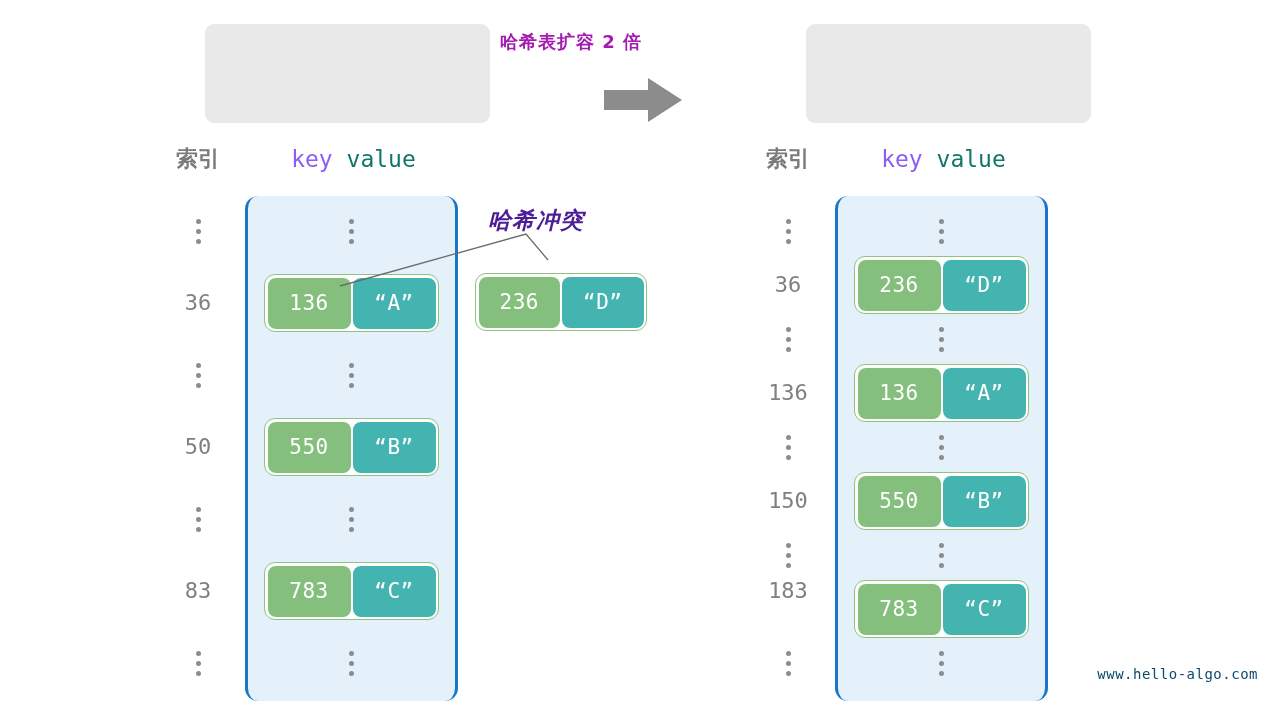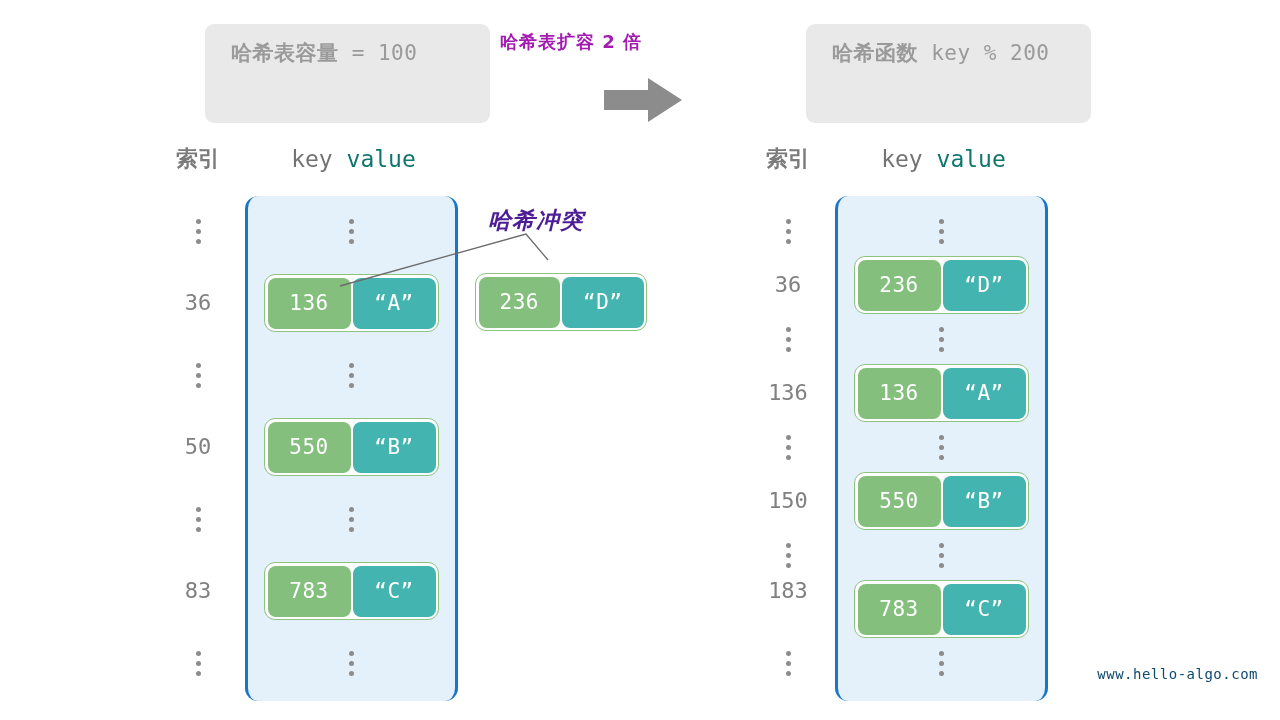--- a/index.html
+++ b/index.html
@@ -81,21 +81,21 @@
     color: #7b7b7b;
     font-family: "DejaVu Sans", sans-serif;
     font-size: 22px;
     font-weight: bold;
   }
   .head-kv {
     left: 96px;
     width: 215px;
     text-align: center;
   }
-  .head-key   { color: #737373; margin-top: 6px; }
+  .head-key   { color: #8b5cf6; margin-top: 6px; }
   .head-value { color: #0f766e; }
 
   
   .index-col {
     position: absolute;
     left: 0px;
     top: 56px;
     width: 96px;
   }
   .index-cell {
@@ -203,30 +203,28 @@
     font-size: 14px;
     color: #0c4a6e;
     letter-spacing: 0.5px;
     margin-left: 20px;
   }
 </style>
 </head>
 <body>
 
 <div class="info-box" id="info-left">
-  <div class="info-line"><b>哈希表容量</b><span> = 100</span></div>
 </div>
 
 <div id="transform-label">哈希表扩容 2 倍</div>
 <svg id="transform-arrow" viewBox="0 0 78 44">
   <polygon points="0,12 44,12 44,0 78,22 44,44 44,32 0,32" fill="#8c8c8c"></polygon>
 </svg>
 
 <div class="info-box" id="info-right">
-  <div class="info-line"><b>哈希函数</b><span> key % 200</span></div>
 </div>
 
 <div class="table-group" id="group-left">
   <div class="col-head head-index">索引</div>
   <div class="col-head head-kv"><span class="head-key">key</span> <span class="head-value">value</span></div>
   <div class="index-col" id="index-col-left">
       <div class="vdots" style="left: 41px; top: 23px;">
         <i></i>
         <i></i>
         <i></i>

